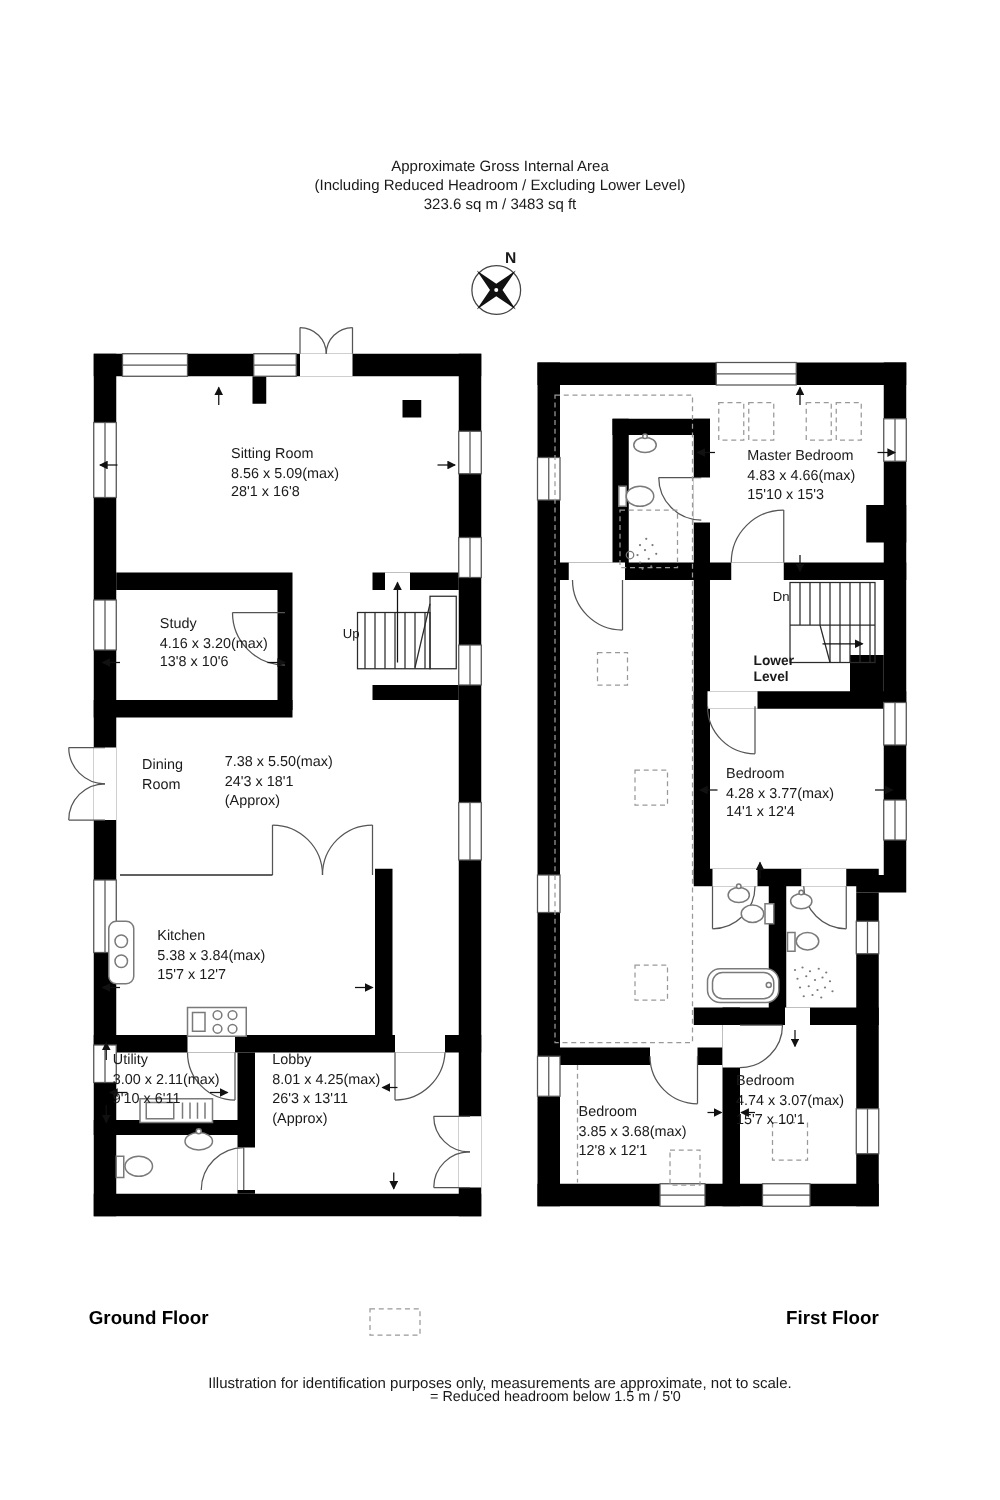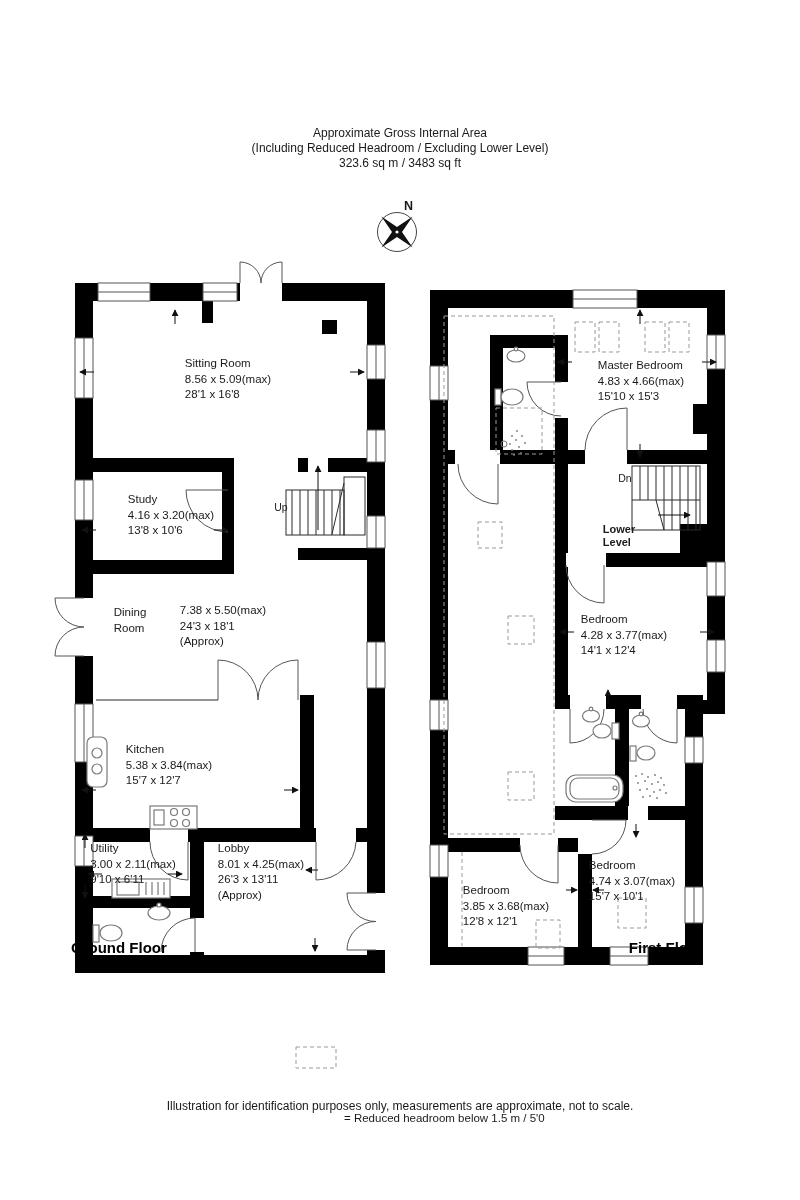--- a/index.html
+++ b/index.html
@@ -4,21 +4,21 @@
 <style>
   html,body{margin:0;padding:0;background:#fff;}
   .page{position:relative;width:800px;height:1200px;background:#ffffff;
         font-family:"Liberation Sans", sans-serif;color:#1a1a1a;overflow:hidden;}
   svg{position:absolute;left:0;top:0;}
   .lbl{position:absolute;transform:translateX(-50%);
        font-size:11.5px;line-height:15.5px;white-space:nowrap;color:#1a1a1a;}
   .lbl div{white-space:nowrap;}
   .hdr{position:absolute;left:0;top:126px;width:800px;text-align:center;
        font-size:12px;line-height:15px;color:#1a1a1a;}
-  .ttl{position:absolute;top:939px;font-size:15px;font-weight:bold;color:#000;}
+  .ttl{position:absolute;top:1046px;font-size:15px;font-weight:bold;color:#000;}
   .sm{font-size:10.5px;line-height:12px;}
   .north{position:absolute;left:404px;top:199px;font-size:12.5px;font-weight:bold;}
   .lower{font-size:11px;line-height:13px;font-weight:bold;}
   .legendtxt{position:absolute;left:344px;top:1112px;font-size:11.5px;}
   .footer{position:absolute;left:0;top:1099px;width:800px;text-align:center;font-size:12px;}
 </style>
 </head>
 <body>
 
 <div class="page">

